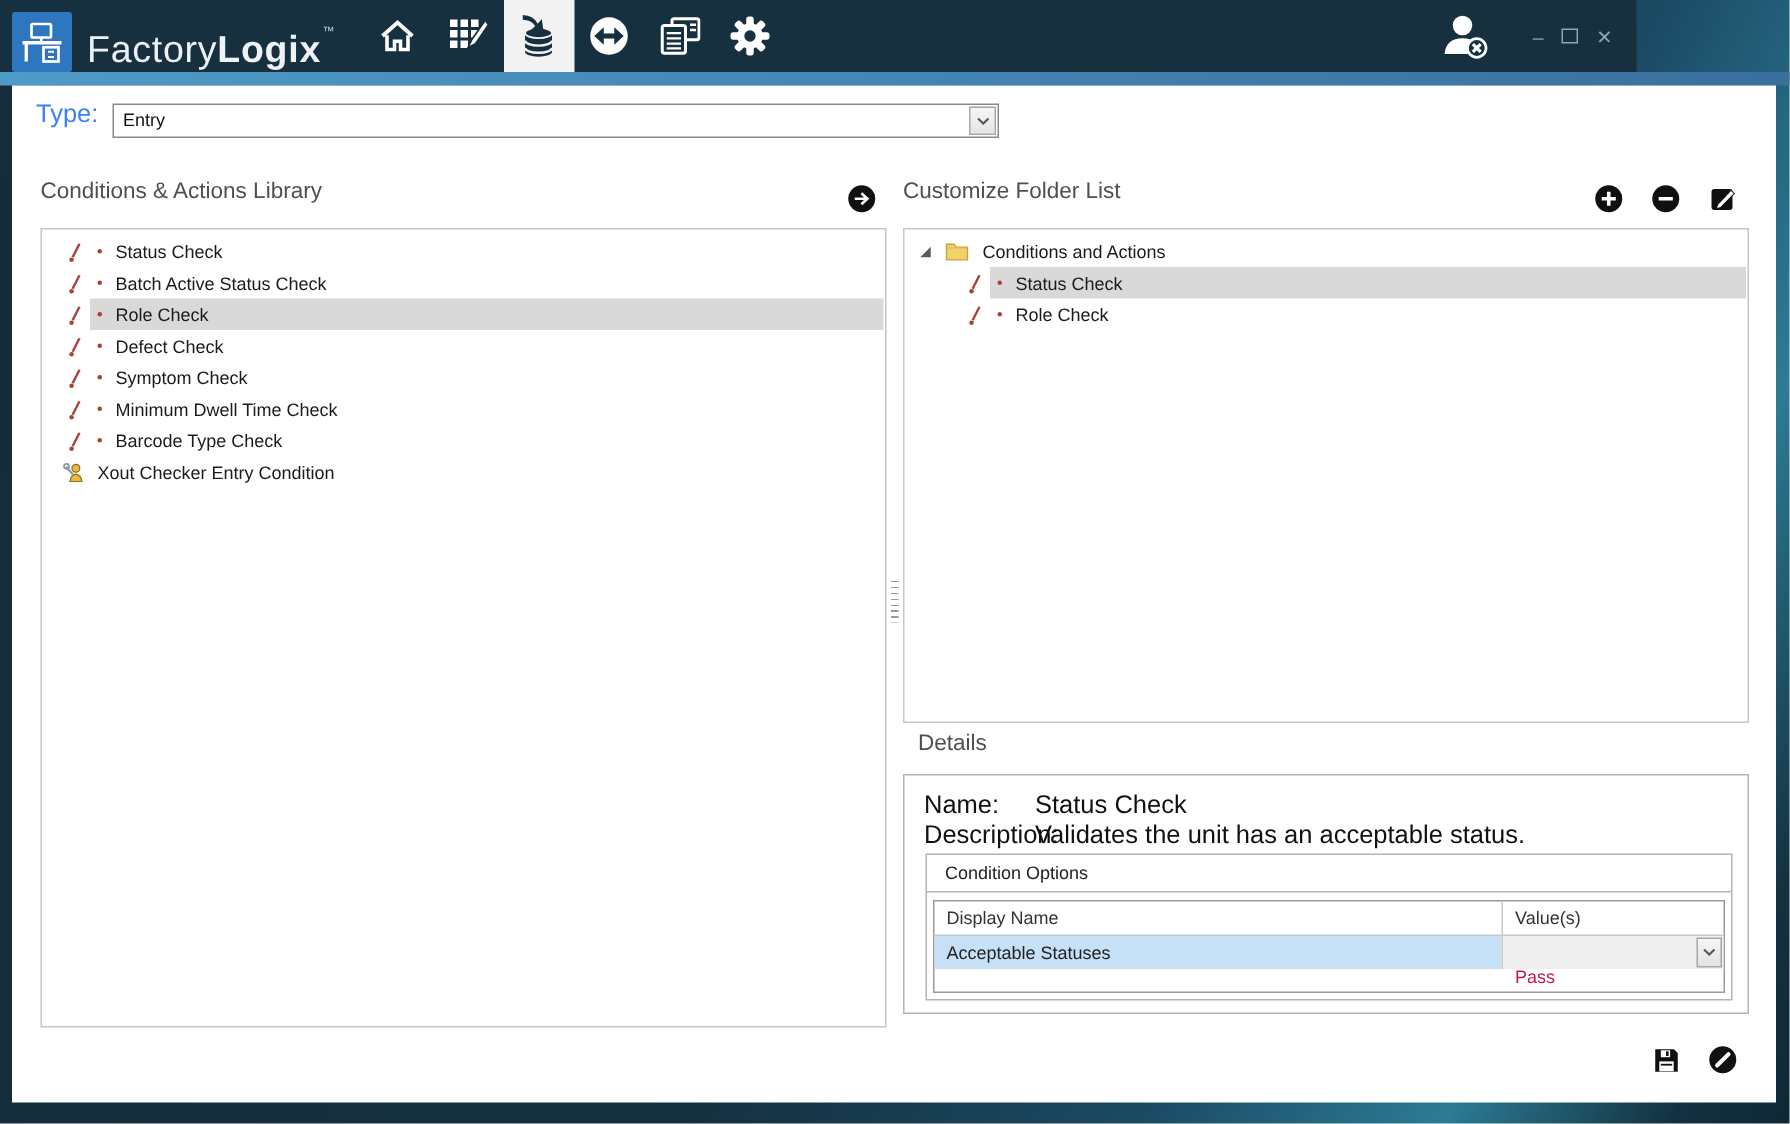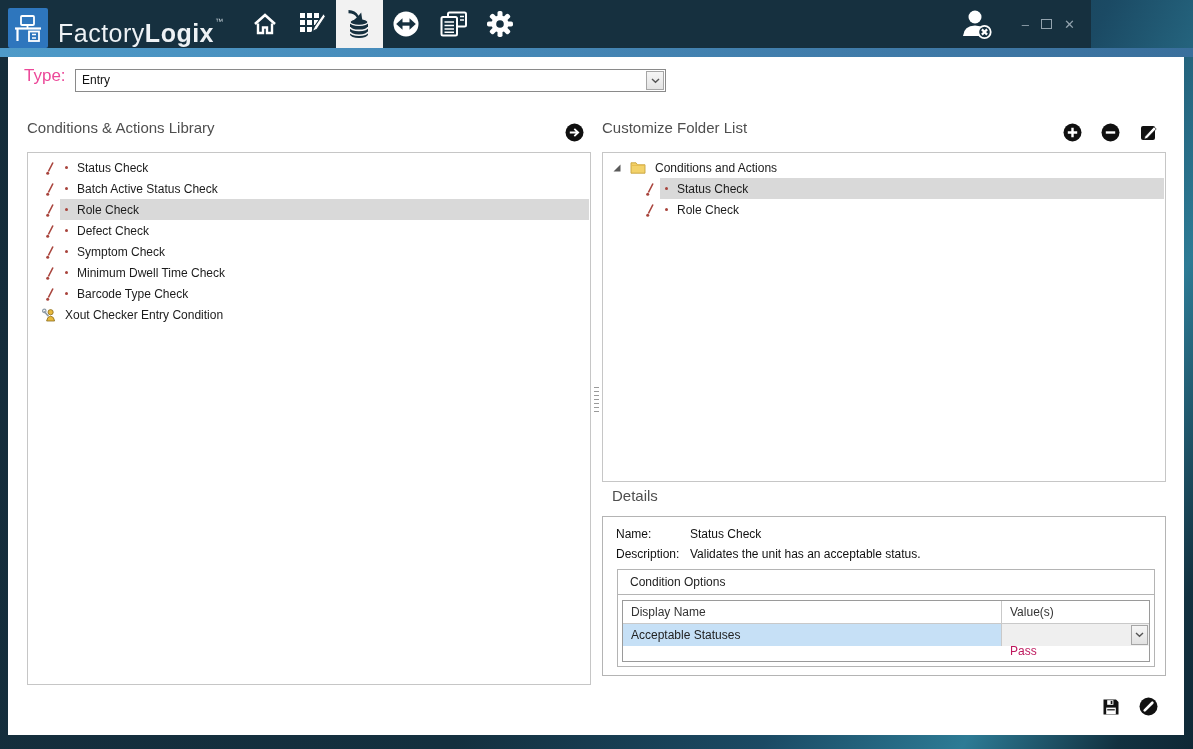--- a/index.html
+++ b/index.html
@@ -24,21 +24,21 @@
   .topbar-right { margin-left:auto; display:flex; align-items:center; height:48px; }
   .user-btn { margin-right:28px; display:flex; align-items:center; }
   .winctl { display:flex; align-items:center; gap:12px; margin-right:16px; color:#93a3ae; }
   .winctl span { display:inline-block; text-align:center; font-size:13px; line-height:13px; cursor:pointer; }
   .max-box { width:11px; height:10px; border:1px solid #93a3ae; }
   
   .stripe { position:absolute; left:0; top:48px; width:1193px; height:9px;
     background:linear-gradient(90deg,#4e9ac8 0%,#4587b6 45%,#3a6f9c 100%); }
   
   .content { position:absolute; left:8px; top:57px; width:1176px; height:678px; background:#fff; }
-  .type-label { position:absolute; left:16px; top:9px; font-size:17px; color:#ec4899; }
+  .type-label { position:absolute; left:16px; top:9px; font-size:17px; color:#3b82f6; }
   .combo { position:absolute; border:1px solid #8a8a8a; background:#fff; }
   .type-combo { left:67px; top:12px; width:591px; height:23px; }
   .combo .combo-text { position:absolute; left:6px; top:0; line-height:21px; font-size:12px; color:#111; }
   .combo .combo-btn { position:absolute; right:1px; top:1px; bottom:1px; width:18px;
     background:linear-gradient(#f6f6f6,#e4e4e4); border:1px solid #a6a6a6; display:flex; align-items:center; justify-content:center; cursor:pointer; }
   .panel-title { position:absolute; font-size:15px; color:#4f4f4f; }
   .round-btn { position:absolute; width:19px; height:19px; cursor:pointer; }
   .listbox { position:absolute; left:19px; top:95px; width:564px; height:533px; border:1px solid #c6c6c6; background:#fff; padding-top:4px; overflow:hidden; }
   .treebox  { position:absolute; left:594px; top:95px; width:564px; height:330px; border:1px solid #c6c6c6; background:#fff; padding-top:4px; overflow:hidden; }
   .lrow { height:21px; display:flex; align-items:center; font-size:12px; color:#1b1b1b; cursor:default; }
@@ -51,21 +51,21 @@
   .trow-root .ficon { margin-left:8px; }
   .trow-root .tlabel { margin-left:9px; }
   .trow { height:21px; display:flex; align-items:center; font-size:12px; color:#1b1b1b; }
   .trow .cicon { margin-left:42px; flex:0 0 auto; }
   .trow .band { flex:1 1 auto; height:21px; display:flex; align-items:center; margin-left:5px; margin-right:1px; padding-left:5px; }
   .trow .band.sel { background:#d9d9d9; }
   .splitter-grip { position:absolute; left:586px; top:330px; width:5px; height:28px;
     background:repeating-linear-gradient(to bottom,#9a9a9a 0 1px,transparent 1px 4px); cursor:col-resize; }
   
   .details-box { position:absolute; left:594px; top:459px; width:564px; height:160px; border:1px solid #b4b4b4; background:#fff; }
-  .kv-row { position:absolute; left:13px; font-size:12px; color:#111; display:flex; }
+  .kv-row { position:absolute; left:13px; font-size:17px; color:#111; display:flex; }
   .kv-row .k { width:74px; flex:0 0 auto; }
   .group-box { position:absolute; left:14px; top:52px; width:538px; height:98px; border:1px solid #b4b4b4; }
   .group-head { height:25px; line-height:25px; padding-left:12px; font-size:12px; color:#222; border-bottom:1px solid #b4b4b4; }
   .opt-table { position:absolute; left:4px; right:4px; top:30px; bottom:4px; border:1px solid #9a9a9a; background:#fff; }
   .t-head { display:flex; height:23px; border-bottom:1px solid #c9c9c9; font-size:12px; color:#333; }
   .t-head .c1 { flex:1 1 auto; padding-left:8px; line-height:22px; }
   .t-head .c2 { flex:0 0 148px; border-left:1px solid #c9c9c9; padding-left:8px; line-height:22px; }
   .t-row { display:flex; height:22px; font-size:12px; }
   .t-row .c1 { flex:1 1 auto; background:#c6e0f6; padding-left:8px; line-height:22px; color:#222; }
   .t-row .c2 { flex:0 0 148px; border-left:1px solid #c9c9c9; position:relative; background:#efefef; }

